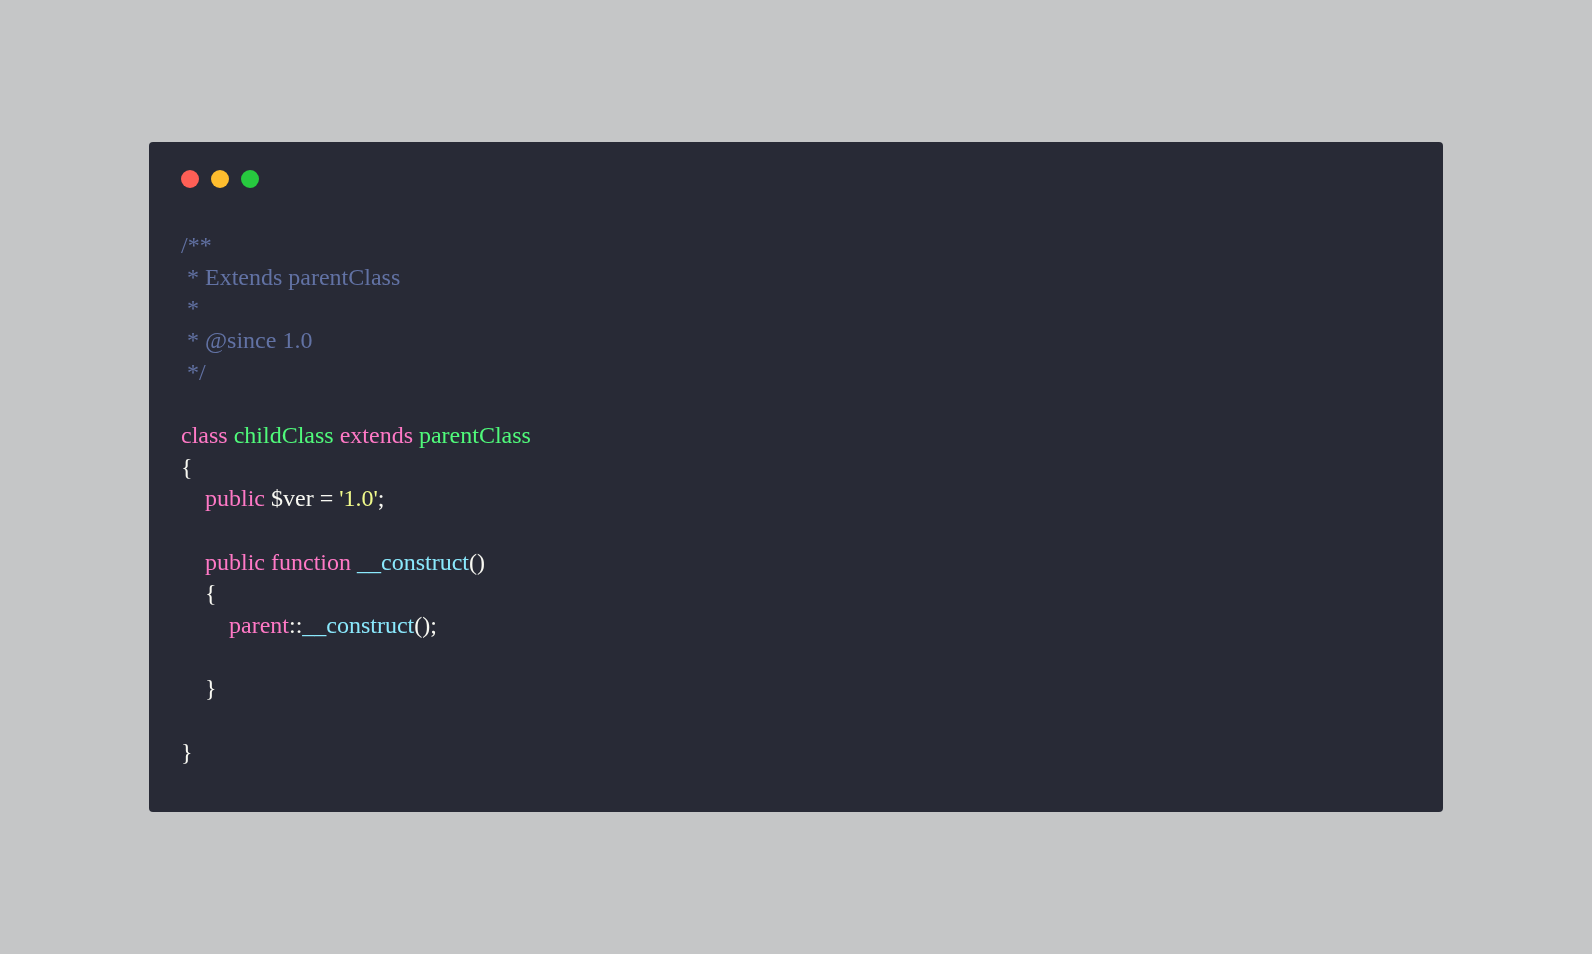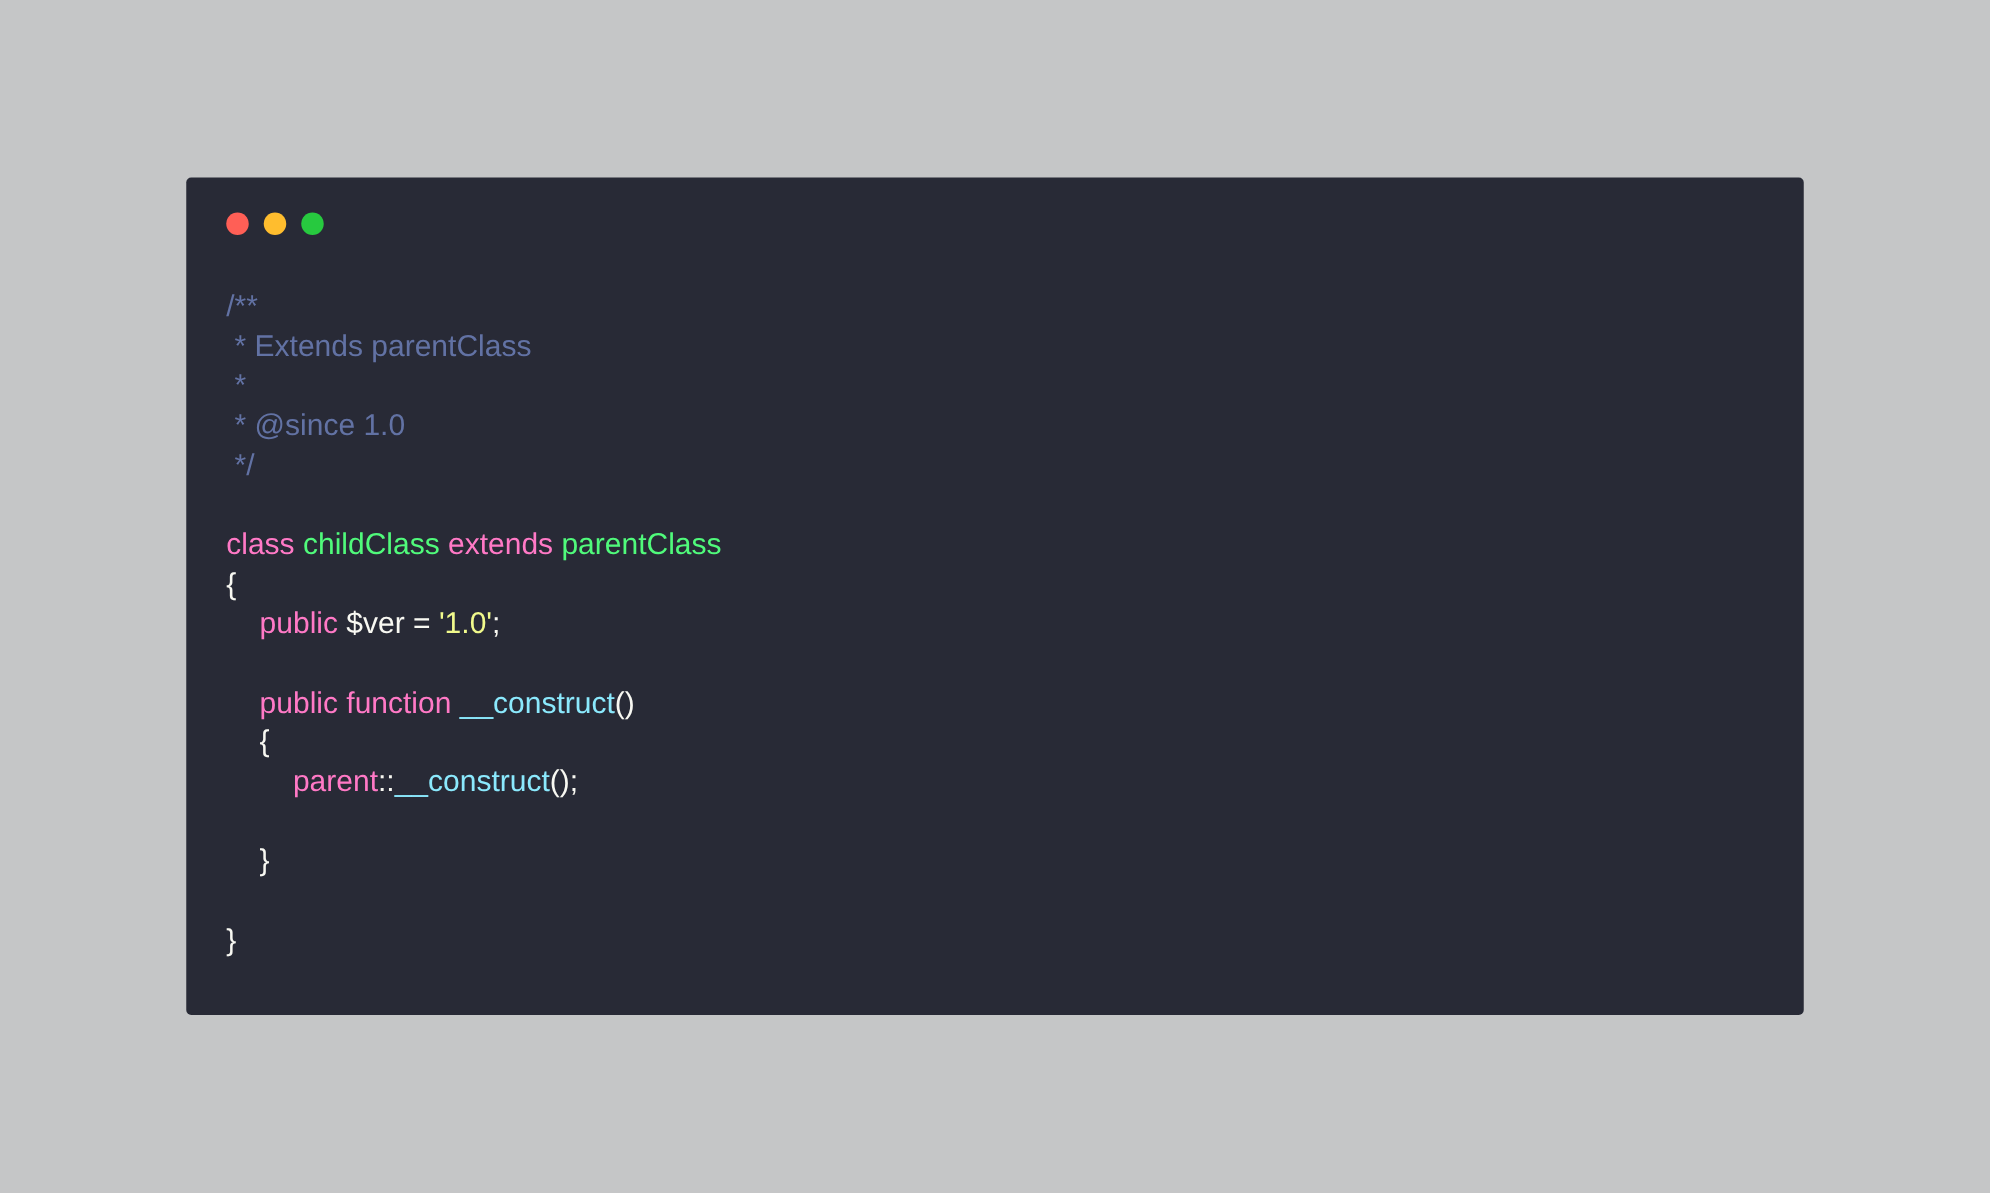--- a/index.html
+++ b/index.html
@@ -27,21 +27,21 @@
   }
   .dot {
     width: 18px;
     height: 18px;
     border-radius: 50%;
   }
   .dot.red    { background: #ff5f56; }
   .dot.yellow { background: #ffbd2e; }
   .dot.green  { background: #27c93f; }
   pre.code {
-    font-family: Liberation Sans, sans-serif;
+    font-family: Liberation Serif, serif;
     font-size: 24px;
     line-height: 1.32;
     white-space: pre;
     color: #f8f8f2;
   }
   .tok-comment  { color: #6272a4; }
   .tok-keyword  { color: #ff79c6; }
   .tok-class    { color: #50fa7b; }
   .tok-func     { color: #8be9fd; }
   .tok-string   { color: #f1fa8c; }

